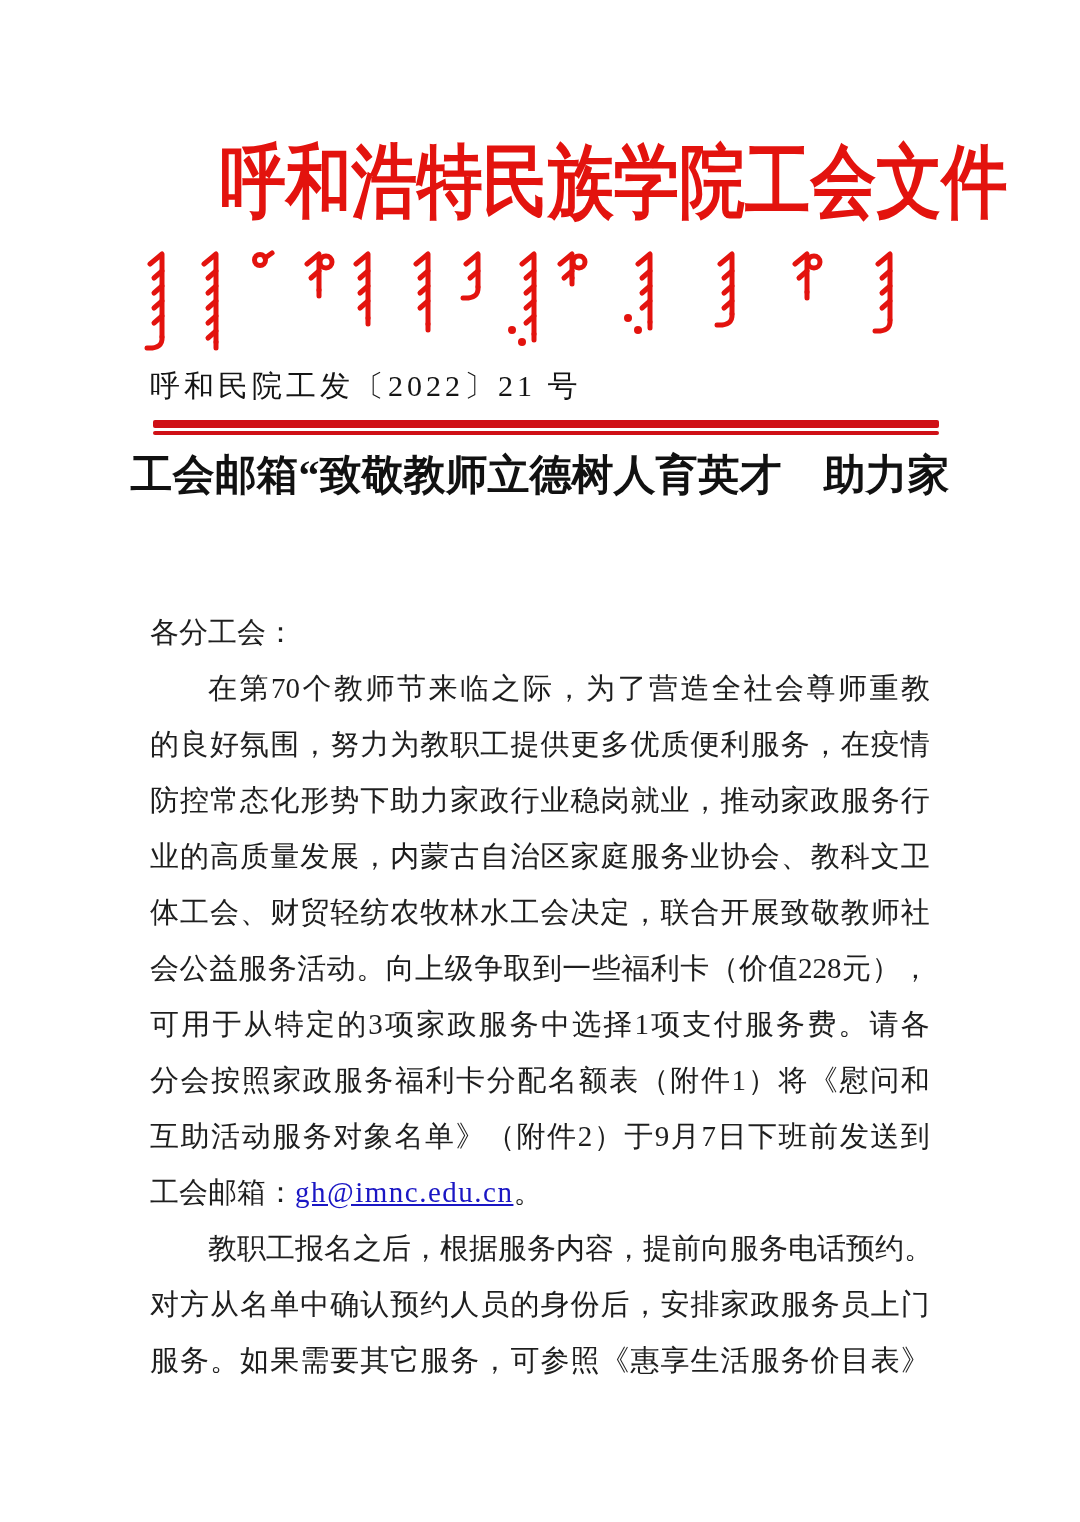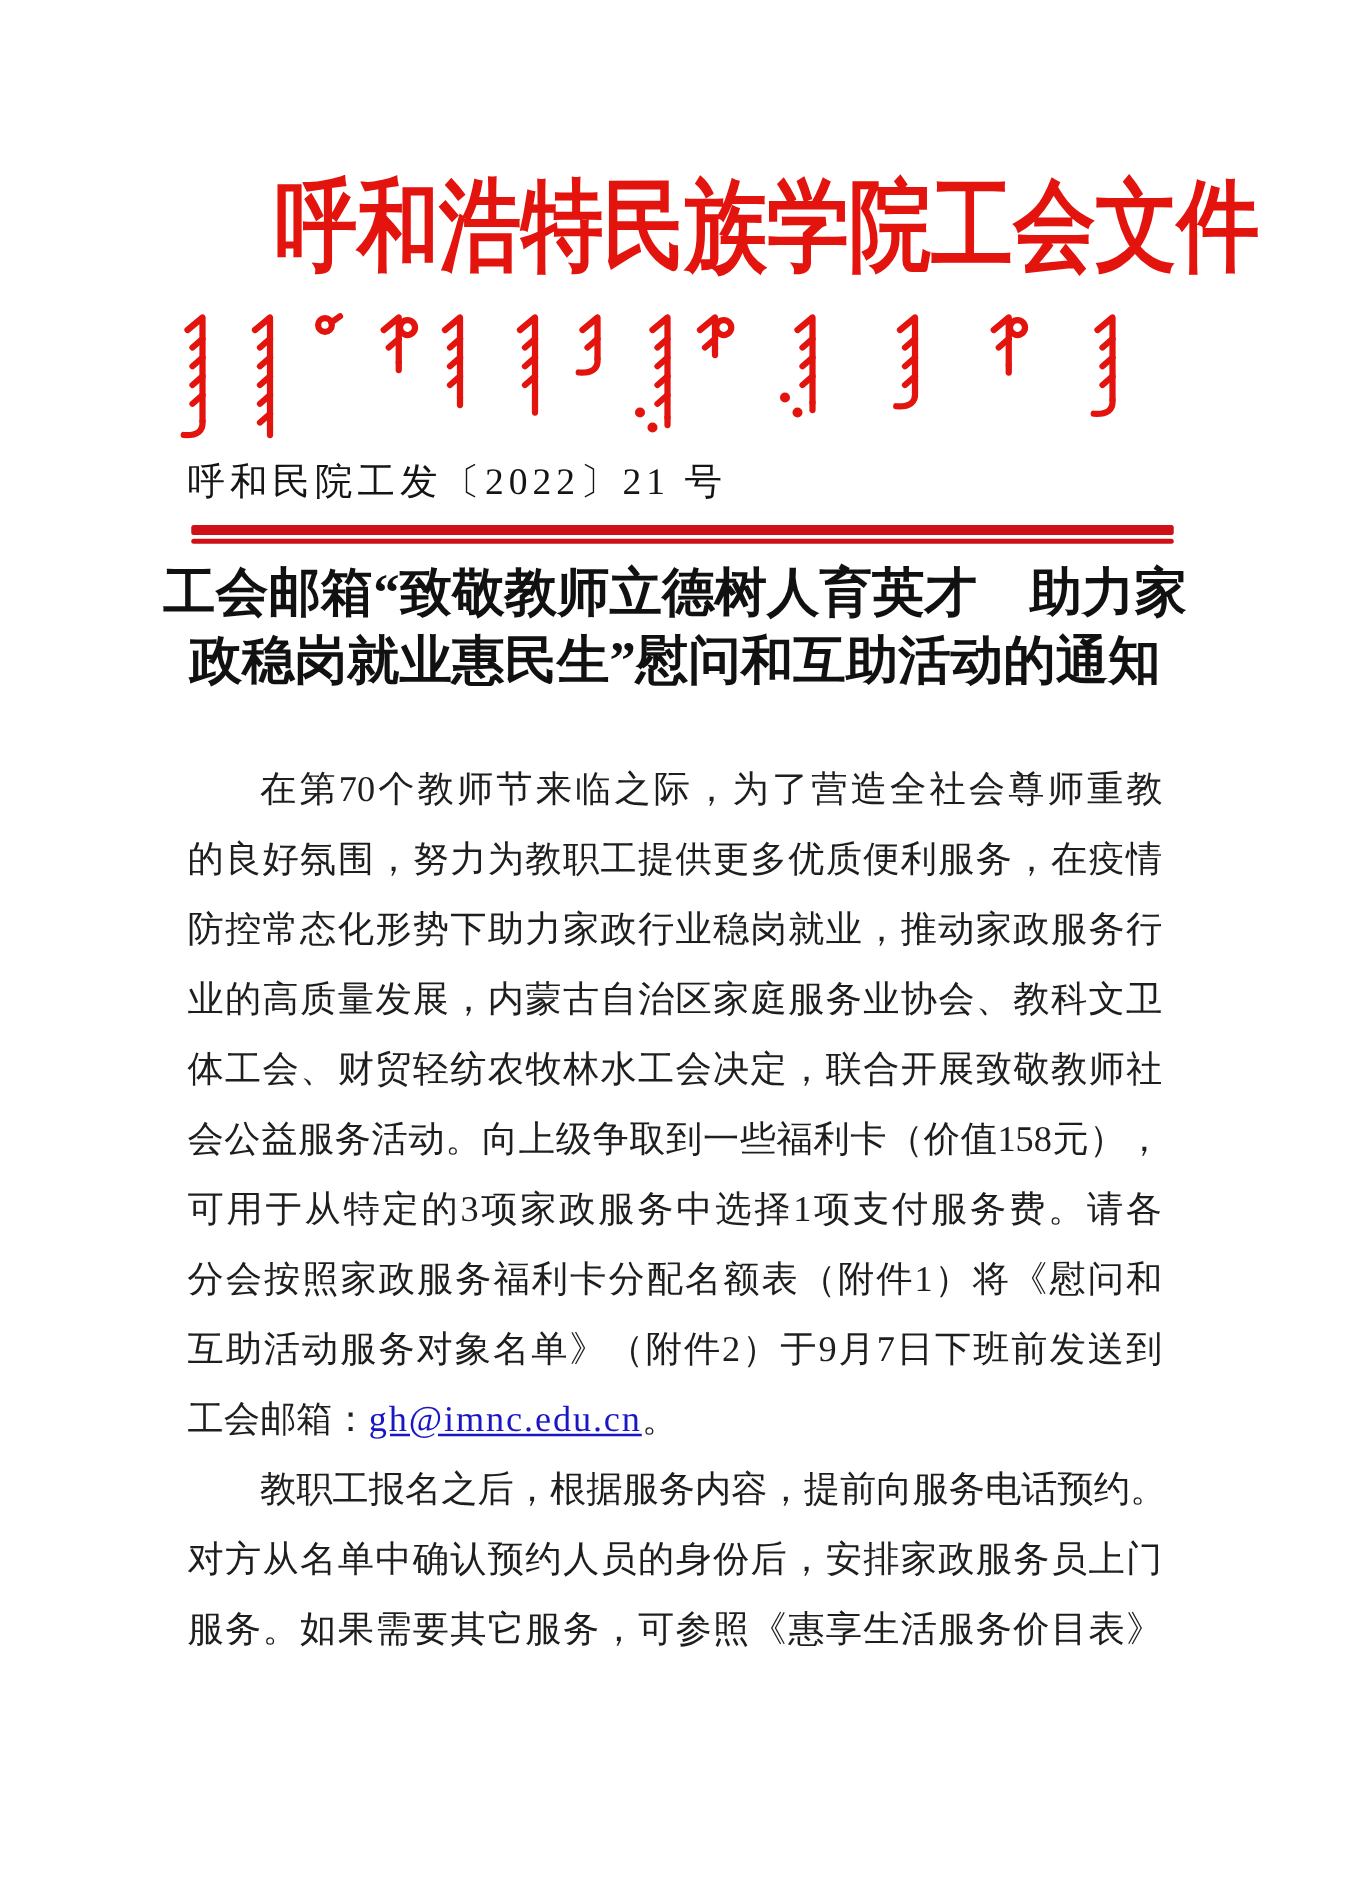--- a/index.html
+++ b/index.html
@@ -129,24 +129,24 @@
 
   <div class="doc-number">呼和民院工发〔2022〕21 号</div>
 
   <div class="rule">
     <div class="thick"></div>
     <div class="thin"></div>
   </div>
 
   <div class="doc-title">
     <div>工会邮箱“致敬教师立德树人育英才　助力家</div>
-    <div>政稳岗就业惠民生”慰问和互助活动的通知</div>
   </div>
 
   <div class="body-text">
+    <div class="line">各分工会：</div>
 
     <div class="line justify indent jflex">
         <span>在</span>
         <span>第</span>
         <span>70</span>
         <span>个</span>
         <span>教</span>
         <span>师</span>
         <span>节</span>
         <span>来</span>
@@ -294,21 +294,21 @@
         <span>取</span>
         <span>到</span>
         <span>一</span>
         <span>些</span>
         <span>福</span>
         <span>利</span>
         <span>卡</span>
         <span>（</span>
         <span>价</span>
         <span>值</span>
-        <span>158</span>
+        <span>228</span>
         <span>元</span>
         <span>）</span>
         <span>，</span>
       </div>
     <div class="line justify jflex">
         <span>可</span>
         <span>用</span>
         <span>于</span>
         <span>从</span>
         <span>特</span>

